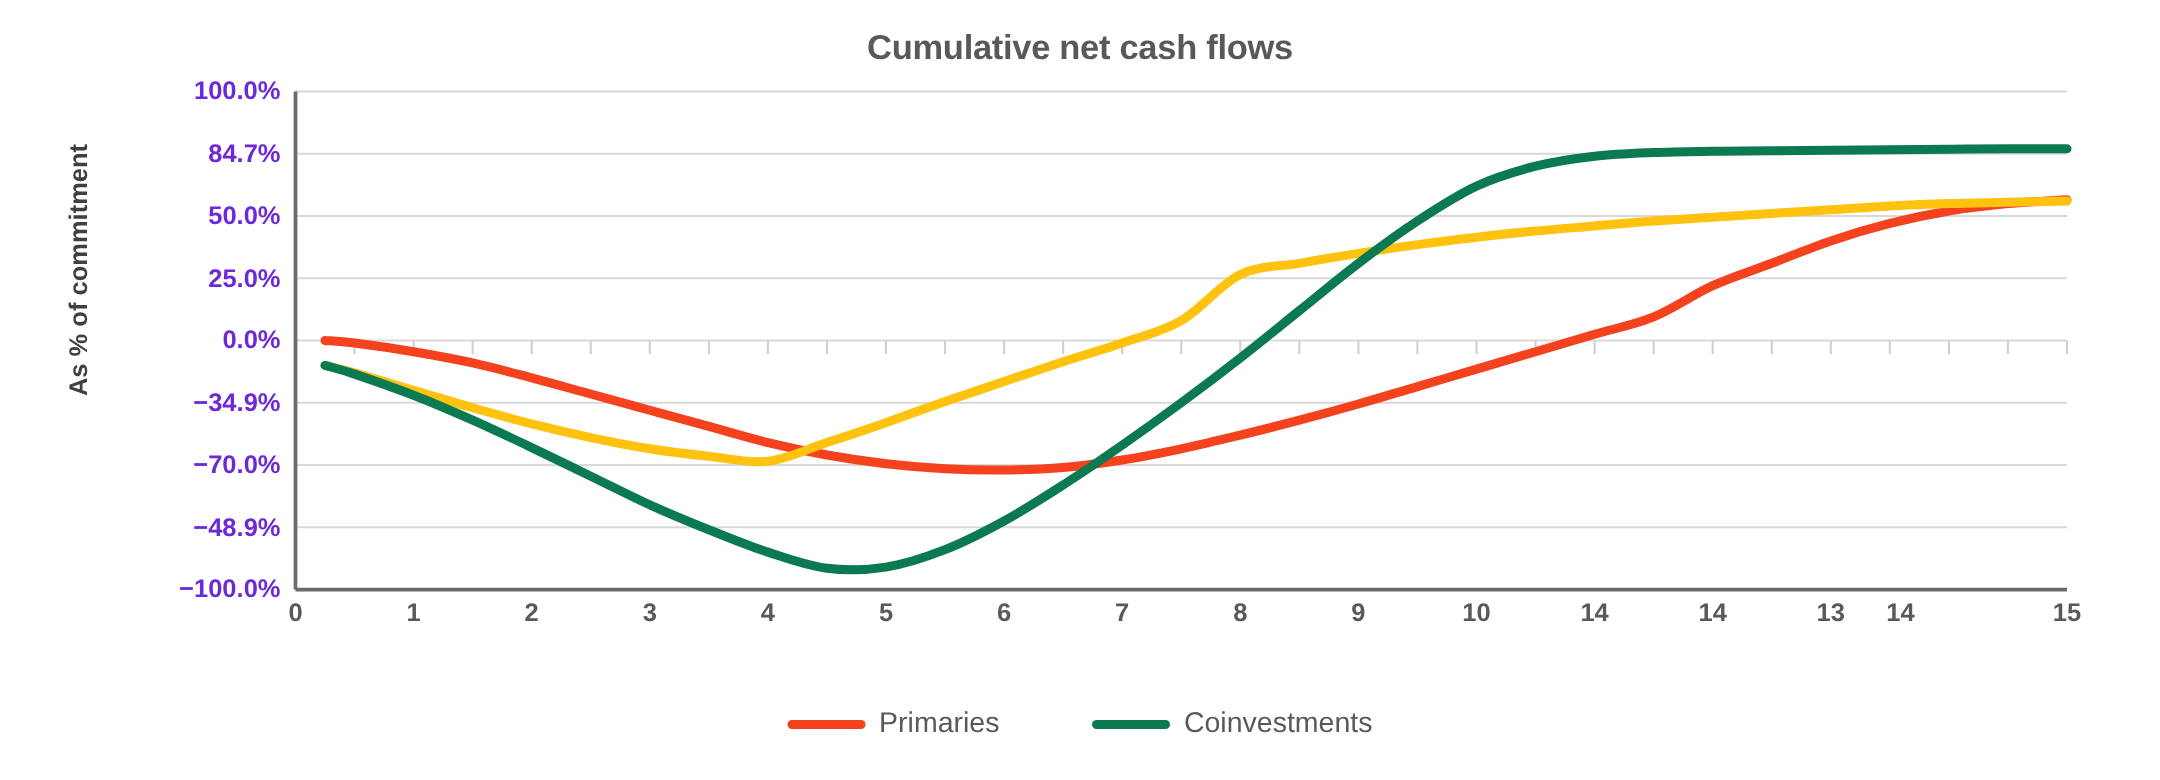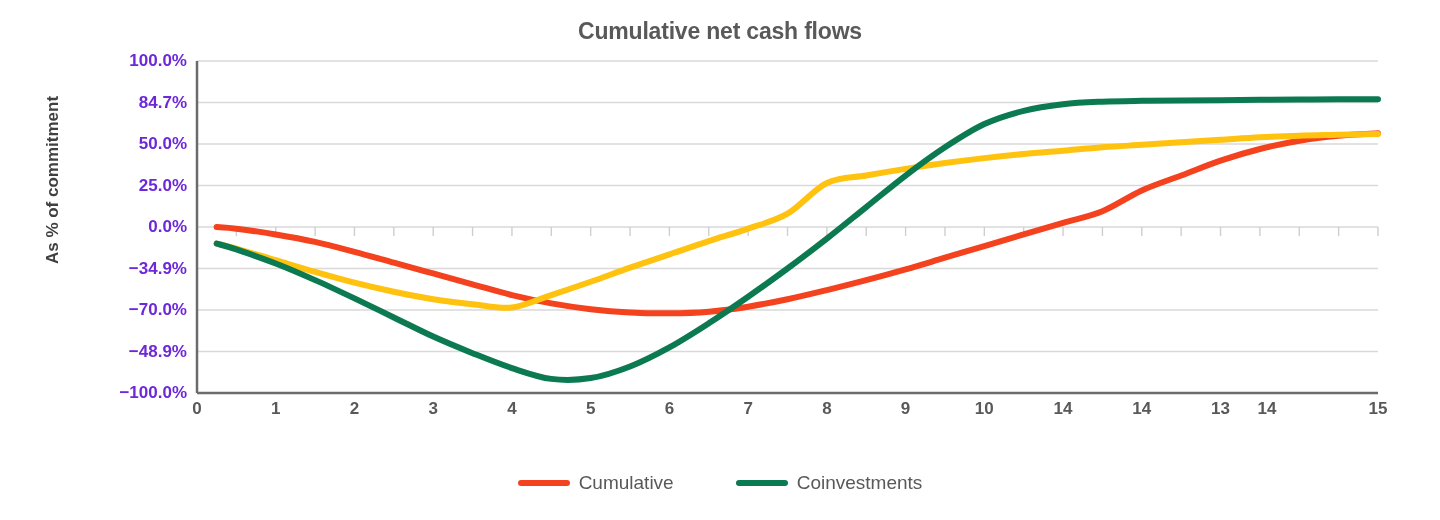--- a/index.html
+++ b/index.html
@@ -189,21 +189,21 @@
       <div class="x-tick-label" style="left: 1063.07px;">14</div>
       <div class="x-tick-label" style="left: 1141.8px;">14</div>
       <div class="x-tick-label" style="left: 1220.53px;">13</div>
       <div class="x-tick-label" style="left: 1267px; text-align: center;">14</div>
       <div class="x-tick-label" style="left: 1378px;">15</div>
     </div>
 
   <div id="legend">
       <div class="legend-item">
         <span class="legend-swatch" style="background: rgb(244, 65, 30);"></span>
-        <span class="legend-label">Cumulative</span>
+        <span class="legend-label">Primaries</span>
       </div>
       <div class="legend-item">
         <span class="legend-swatch" style="background: rgb(11, 122, 80);"></span>
         <span class="legend-label">Coinvestments</span>
       </div>
     </div>
 
 </div>
 
 </body></html>

